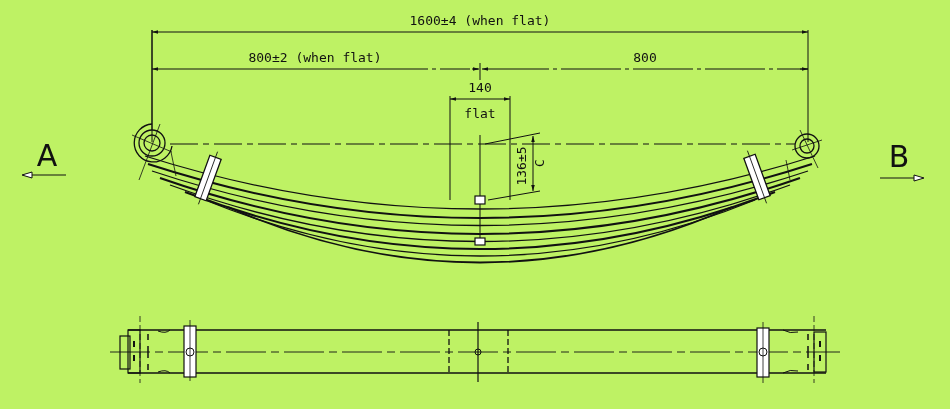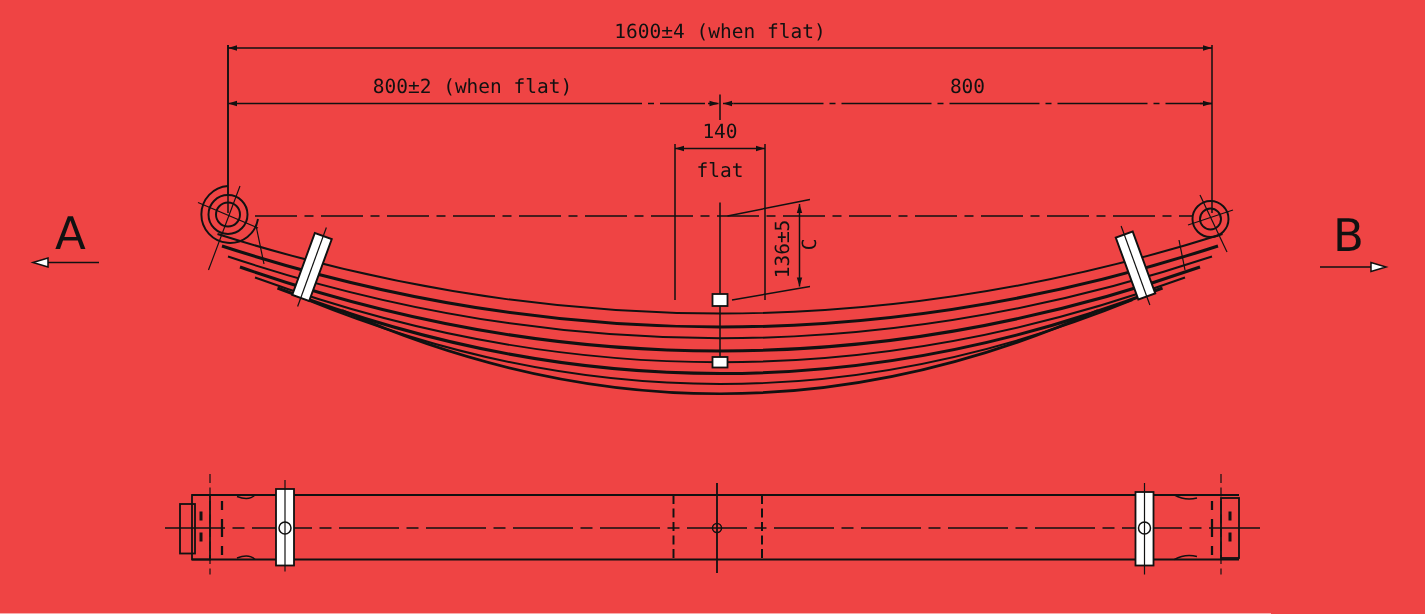--- a/index.html
+++ b/index.html
@@ -1,16 +1,16 @@
 <!DOCTYPE html>
 <html><head>
   <meta charset="utf-8">
   <style>
     html, body { margin: 0; padding: 0; background: #ffffff; }
-    #canvas { position: relative; width: 950px; height: 409px; overflow: hidden; background: #ef4444; }
+    #canvas { position: relative; width: 950px; height: 409px; overflow: hidden; background: #bef264; }
     svg { position: absolute; left: 0; top: 0; }
     .dimtxt { font-family: "DejaVu Sans Mono", monospace; font-size: 13px; fill: #111; }
     .viewtxt { font-family: "DejaVu Sans", sans-serif; font-size: 30px; fill: #111; }
   </style>
 </head>
 <body>
 
 <div id="canvas">
 <svg width="950" height="409" viewBox="0 0 950 409" xmlns="http://www.w3.org/2000/svg">
   <defs>

